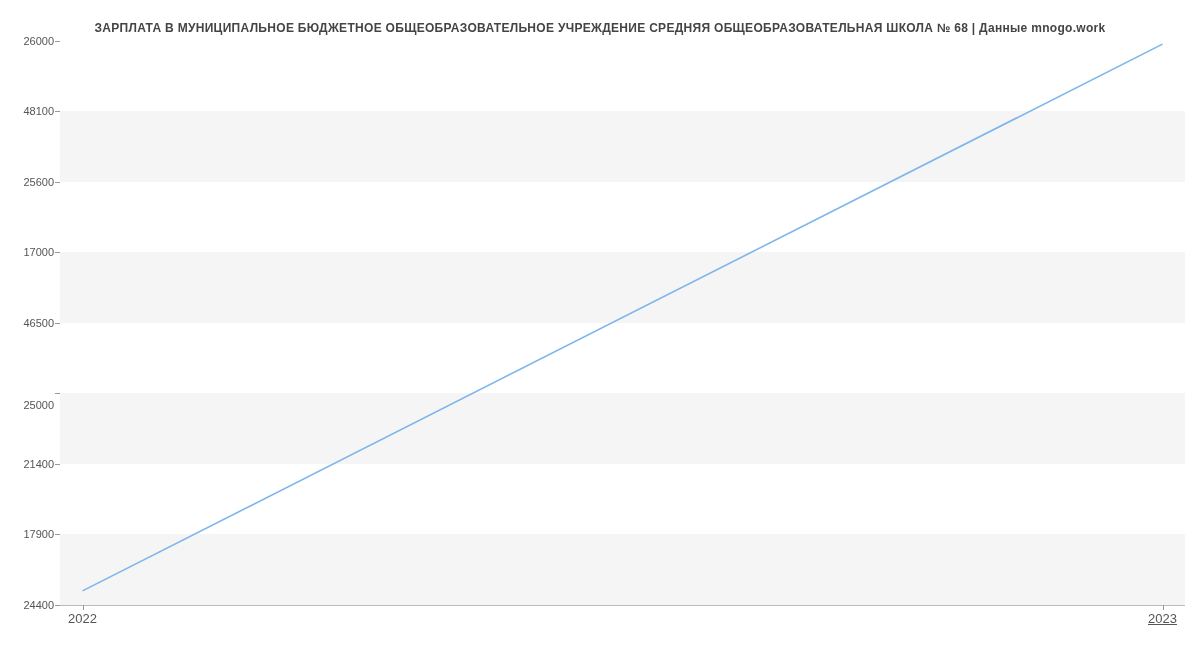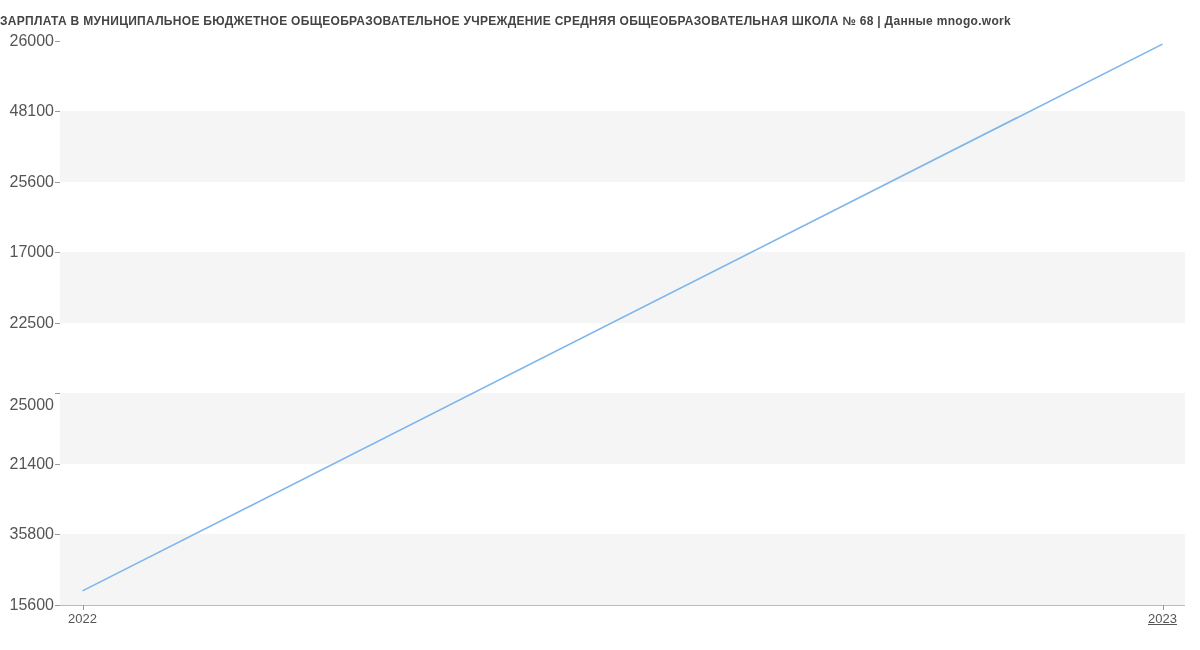--- a/index.html
+++ b/index.html
@@ -9,24 +9,25 @@
     font-family: Verdana, Geneva, sans-serif;
     font-size: 11px;
     color: #333;
   }
   .chart-container {
     width: 1200px;
     height: 650px;
     position: relative;
   }
   .chart-title {
+    text-align: center;
     font-weight: bold;
     font-size: 12px;
     color: #444;
-    padding-top: 14px;
+    padding-top: 21px;
     letter-spacing: 0.3px;
   }
   .plot-area {
     position: absolute;
     left: 60px;
     top: 30px;
     width: 1125px;
     height: 575px;
     border-bottom: 1px solid #bbb;
   }
@@ -34,21 +35,21 @@
     position: absolute;
     left: 0;
     width: 100%;
     background: #f5f5f5;
   }
   .y-tick-label {
     position: absolute;
     right: 100%;
     margin-right: 6px;
     transform: translateY(-50%);
-    font-size: 16px;
+    font-size: 11px;
     color: #555;
     white-space: nowrap;
   }
   .y-tick-mark {
     position: absolute;
     left: -5px;
     width: 5px;
     height: 1px;
     background: #999;
   }
@@ -84,29 +85,29 @@
 
   <div class="plot-area">
       <div class="band" style="top: 81.135px; height: 70.5521px;"></div>
       <div class="band" style="top: 222.239px; height: 70.5521px;"></div>
       <div class="band" style="top: 363.344px; height: 70.5521px;"></div>
       <div class="band" style="top: 504.448px; height: 70.5521px;"></div>
 
     <svg class="line-layer" preserveAspectRatio="none" viewBox="0 0 1125 575">
         <polyline points="22.5,560.8895705521472 1102.5,14.110429447852766" fill="none" stroke="#7cb5ec" stroke-width="1.6"></polyline>
       </svg>
-  <div class="y-tick-label" style="top: 575px;">15600</div>
+  <div class="y-tick-label" style="top: 575px;">24400</div>
       <div class="y-tick-mark" style="top: 575px;"></div>
-      <div class="y-tick-label" style="top: 504.448px;">35800</div>
+      <div class="y-tick-label" style="top: 504.448px;">17900</div>
       <div class="y-tick-mark" style="top: 504.448px;"></div>
       <div class="y-tick-label" style="top: 433.896px;">21400</div>
       <div class="y-tick-mark" style="top: 433.896px;"></div>
       <div class="y-tick-label" style="top: 363.344px; margin-top: 12px;">25000</div>
       <div class="y-tick-mark" style="top: 363.344px;"></div>
-      <div class="y-tick-label" style="top: 292.791px;">22500</div>
+      <div class="y-tick-label" style="top: 292.791px;">46500</div>
       <div class="y-tick-mark" style="top: 292.791px;"></div>
       <div class="y-tick-label" style="top: 222.239px;">17000</div>
       <div class="y-tick-mark" style="top: 222.239px;"></div>
       <div class="y-tick-label" style="top: 151.687px; text-align: center;">25600</div>
       <div class="y-tick-mark" style="top: 151.687px;"></div>
       <div class="y-tick-label" style="top: 81.135px;">48100</div>
       <div class="y-tick-mark" style="top: 81.135px;"></div>
       <div class="y-tick-label" style="top: 10.5828px;">26000</div>
       <div class="y-tick-mark" style="top: 10.5828px;"></div>
       <div class="x-tick-label" style="left: 22.5px;">2022</div>

